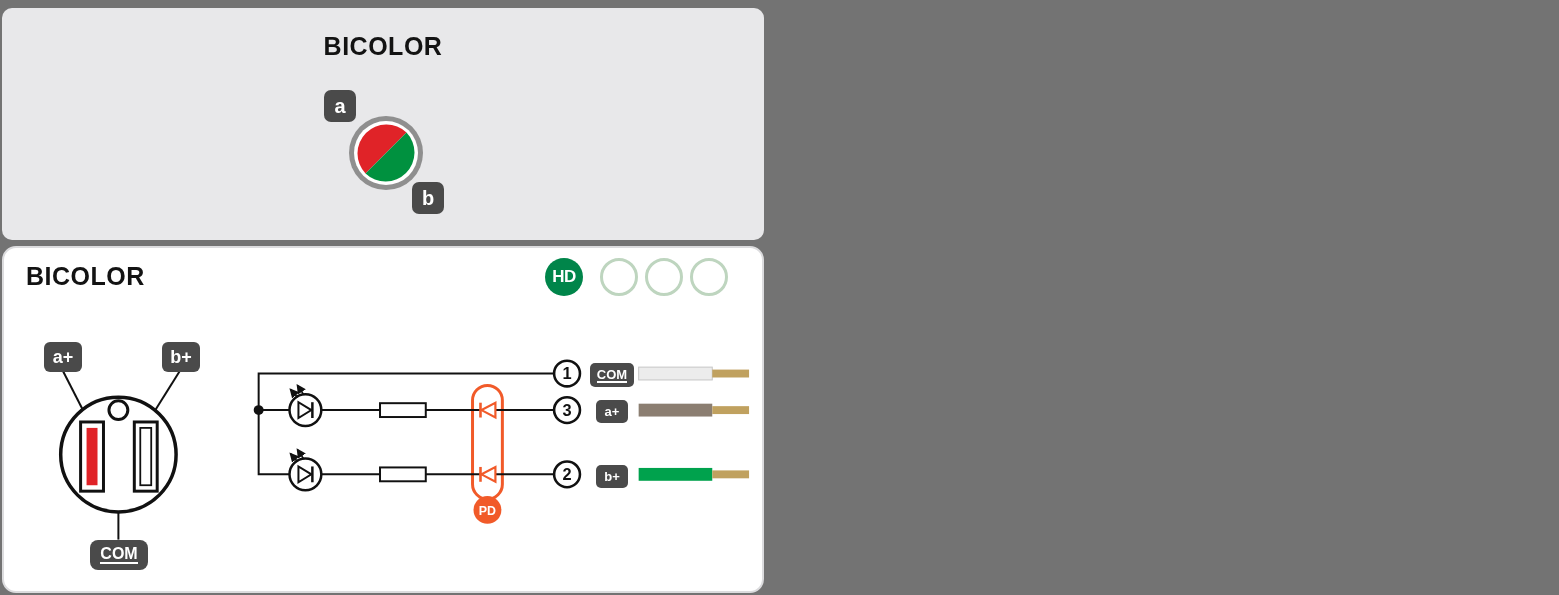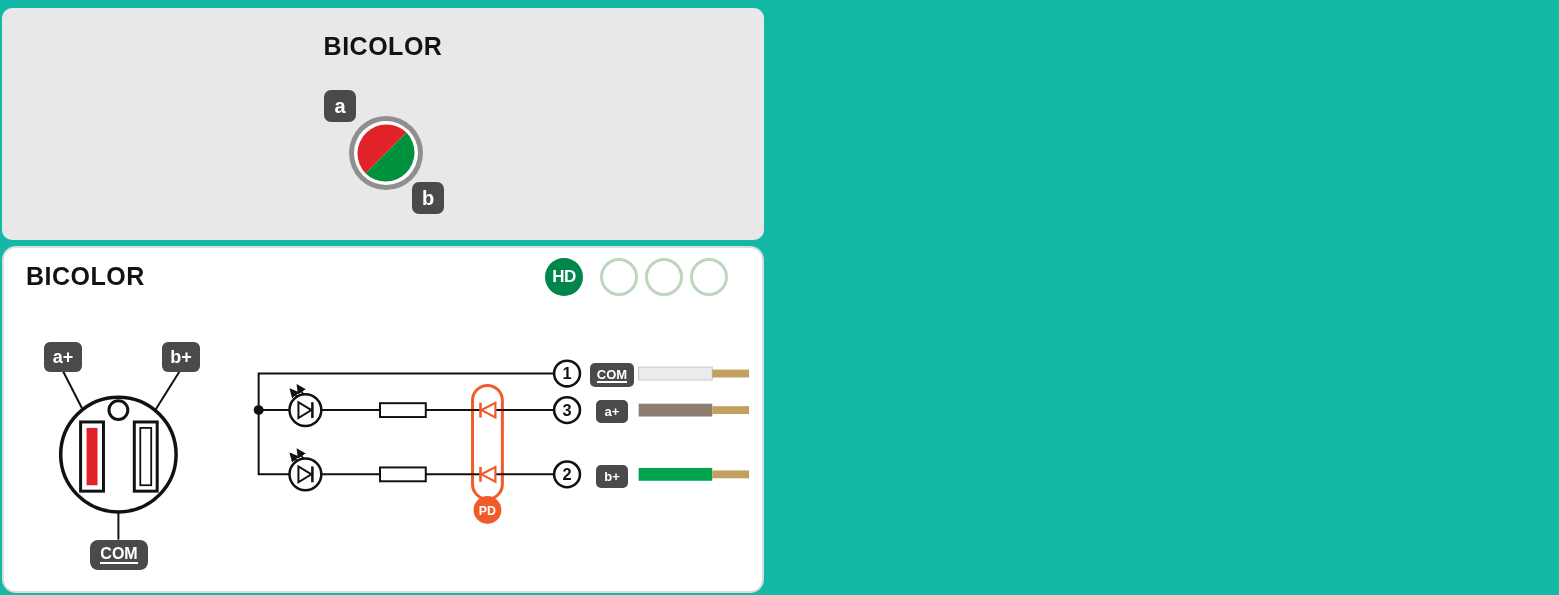--- a/index.html
+++ b/index.html
@@ -1,18 +1,18 @@
 <!DOCTYPE html>
 <html><head>
 <meta charset="utf-8">
 <style>
   * { margin:0; padding:0; box-sizing:border-box; }
   html,body { background:#fff; }
   body { font-family:"Liberation Sans","DejaVu Sans",sans-serif; color:#161616; }
-  .stage { position:relative; width:1559px; height:595px; background:#14b8a6; overflow:hidden; }
+  .stage { position:relative; width:1559px; height:595px; background:#737373; overflow:hidden; }
 
   
   .top-panel { position:absolute; left:2px; top:8px; width:762px; height:232px;
                background:#e8e8ea; border-radius:10px; }
   .top-title { position:absolute; left:0; top:24px; width:100%; text-align:center;
                font-size:25px; font-weight:bold; letter-spacing:.5px; color:#131313; }
   .led-lens-svg { position:absolute; left:344px; top:105px; }
 
   
   .chip { position:absolute; background:#4a4a4a; color:#fff; font-weight:bold;

